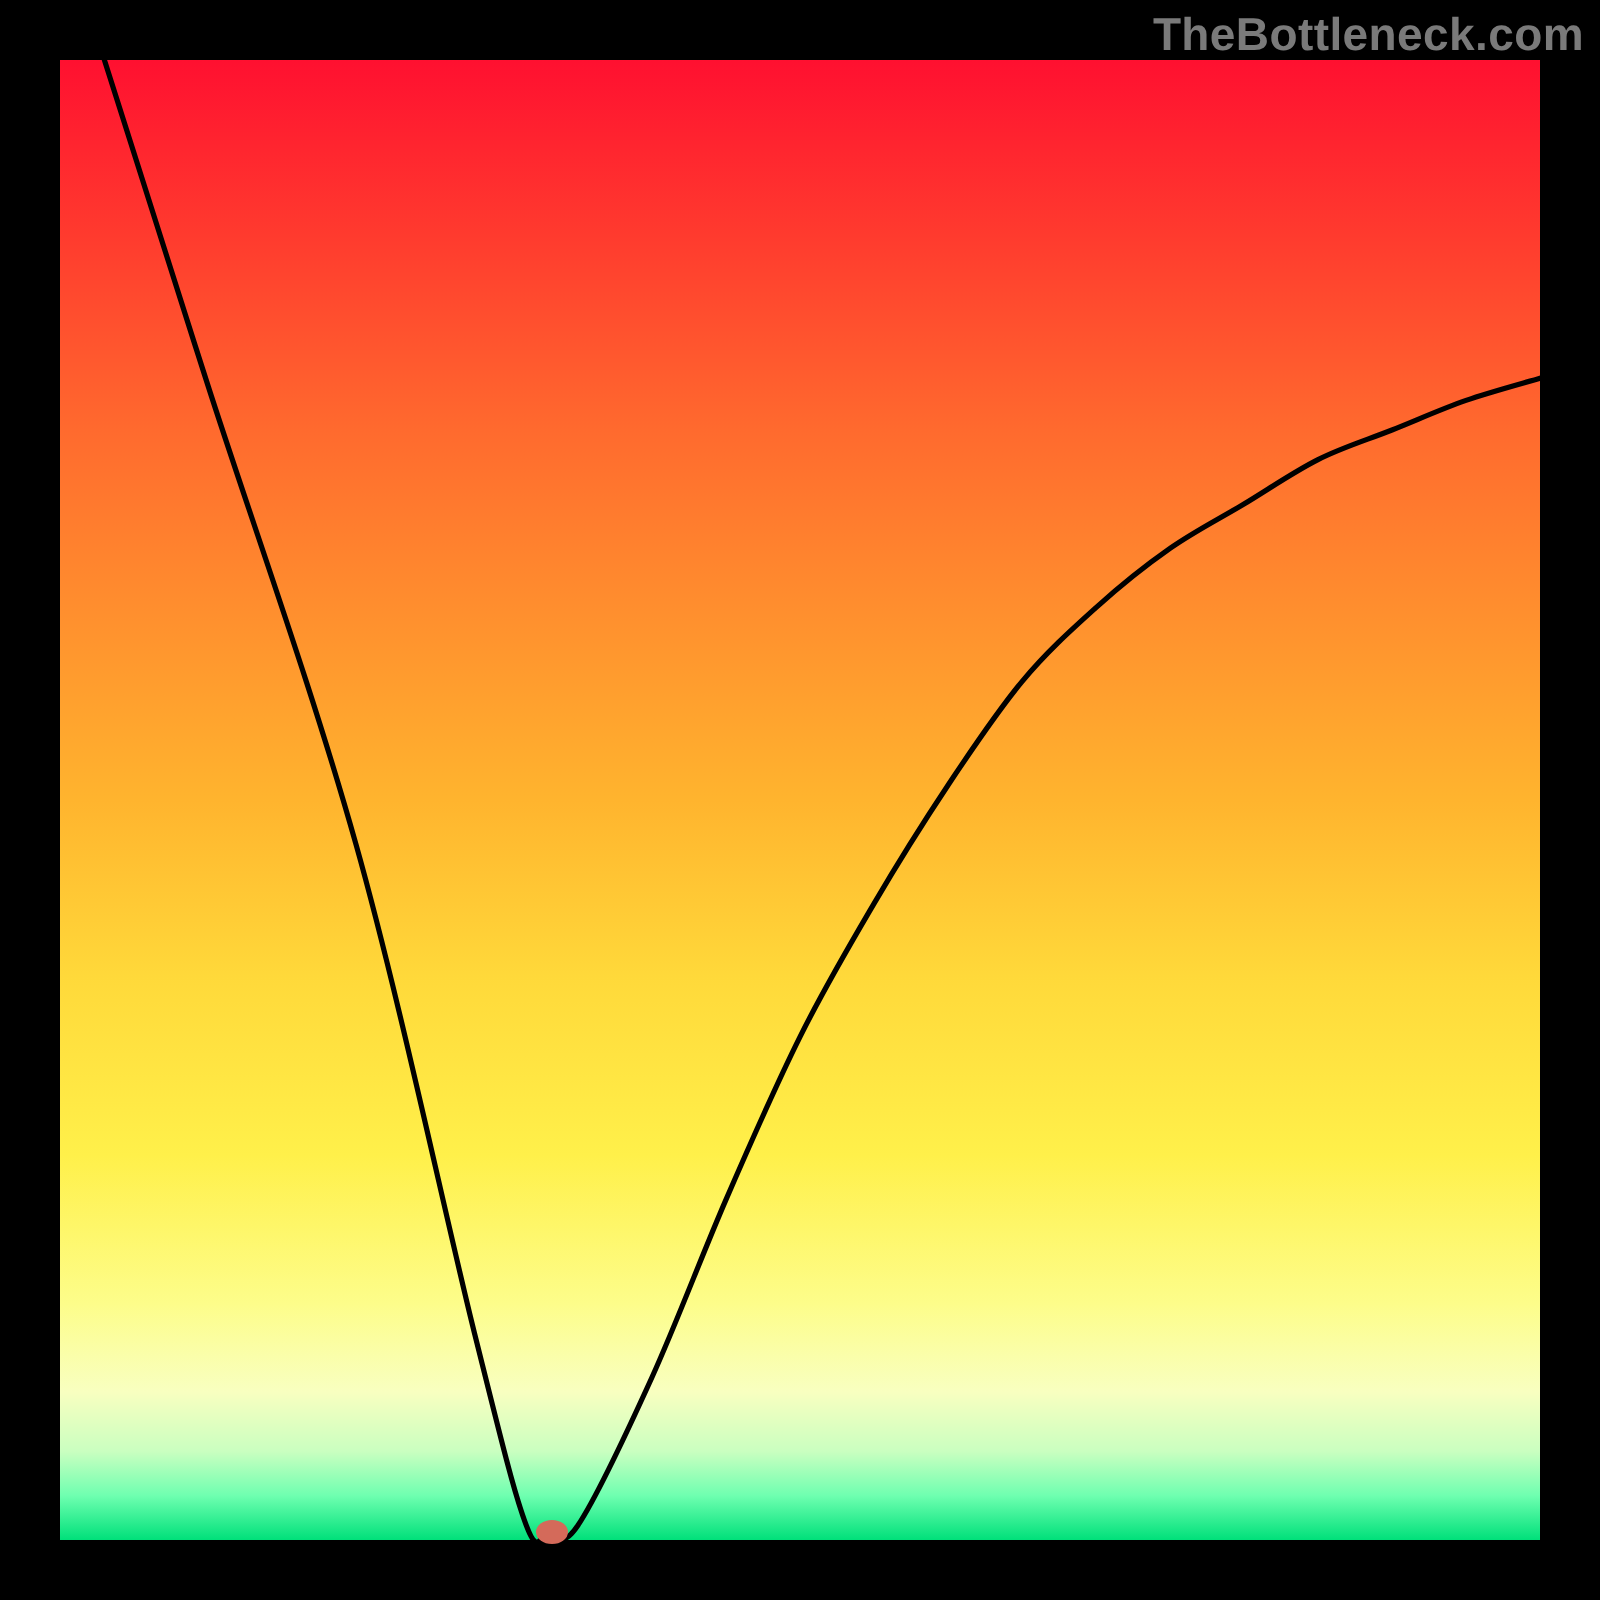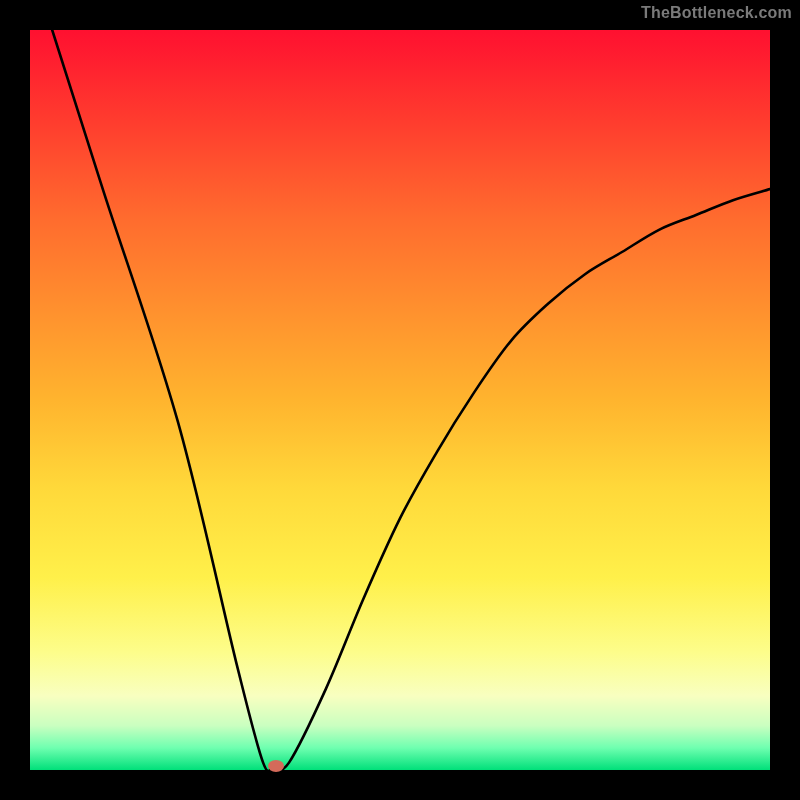--- a/index.html
+++ b/index.html
@@ -34,21 +34,21 @@
       #f8ffc0 90%,
       #caffc0 94%,
       #6fffb0 97%,
       #00e07a 100%);
   }
   .watermark {
     position: absolute;
     top: 4px;
     right: 8px;
     color: #7a7a7a;
-    font-size: 16px;
+    font-size: 23px;
     font-weight: 600;
     letter-spacing: 0.2px;
     user-select: none;
     text-align: center;
   }
   svg.curve {
     position: absolute;
     left: 0; top: 0;
     width: 100%;
     height: 100%;

